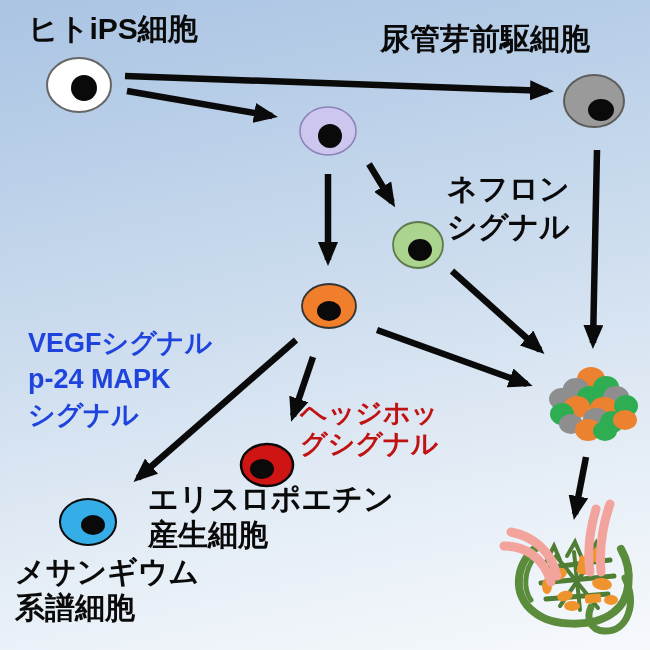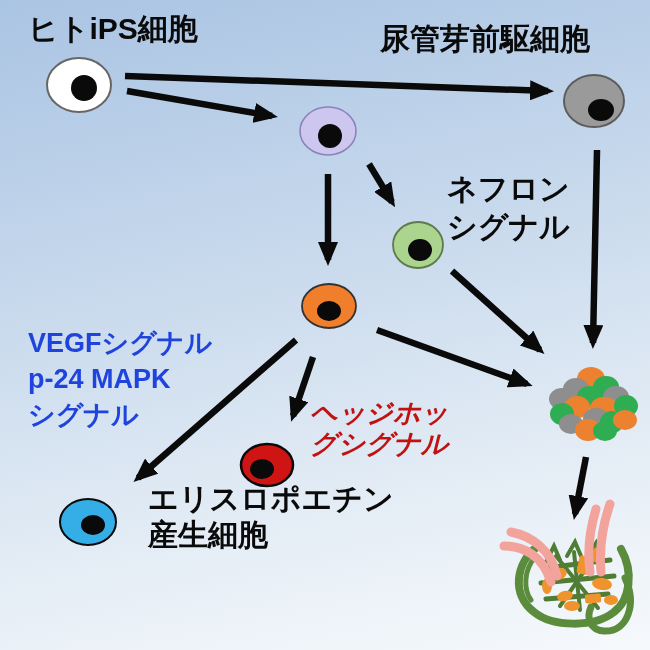--- a/index.html
+++ b/index.html
@@ -138,25 +138,29 @@
     <div>シグナル</div>
   </div>
 
 
   <div class="lbl blue-txt" style="left: 28px; top: 326px; color: rgb(30, 68, 221);">
     <div>VEGFシグナル</div>
     <div>p-24 MAPK</div>
     <div>シグナル</div>
   </div>
 
-  <div class="lbl red-txt" style="left: 310px; top: 398px; color: rgb(193, 18, 18); font-style: italic;">
+  <div class="lbl red-txt" style="left: 300px; top: 398px; color: rgb(193, 18, 18);">
     <div>ヘッジホッ</div>
     <div>グシグナル</div>
   </div>
 
   <div class="lbl fs30 center" style="left:148px;top:481px;width:270px;line-height:1.2;">
     <div>エリスロポエチン</div>
     <div>産生細胞</div>
   </div>
 
+  <div class="lbl fs30 center" style="left:15px;top:554px;width:190px;line-height:1.2;">
+    <div>メサンギウム</div>
+    <div>系譜細胞</div>
+  </div>
 
 
 </div>
 
 </body></html>

